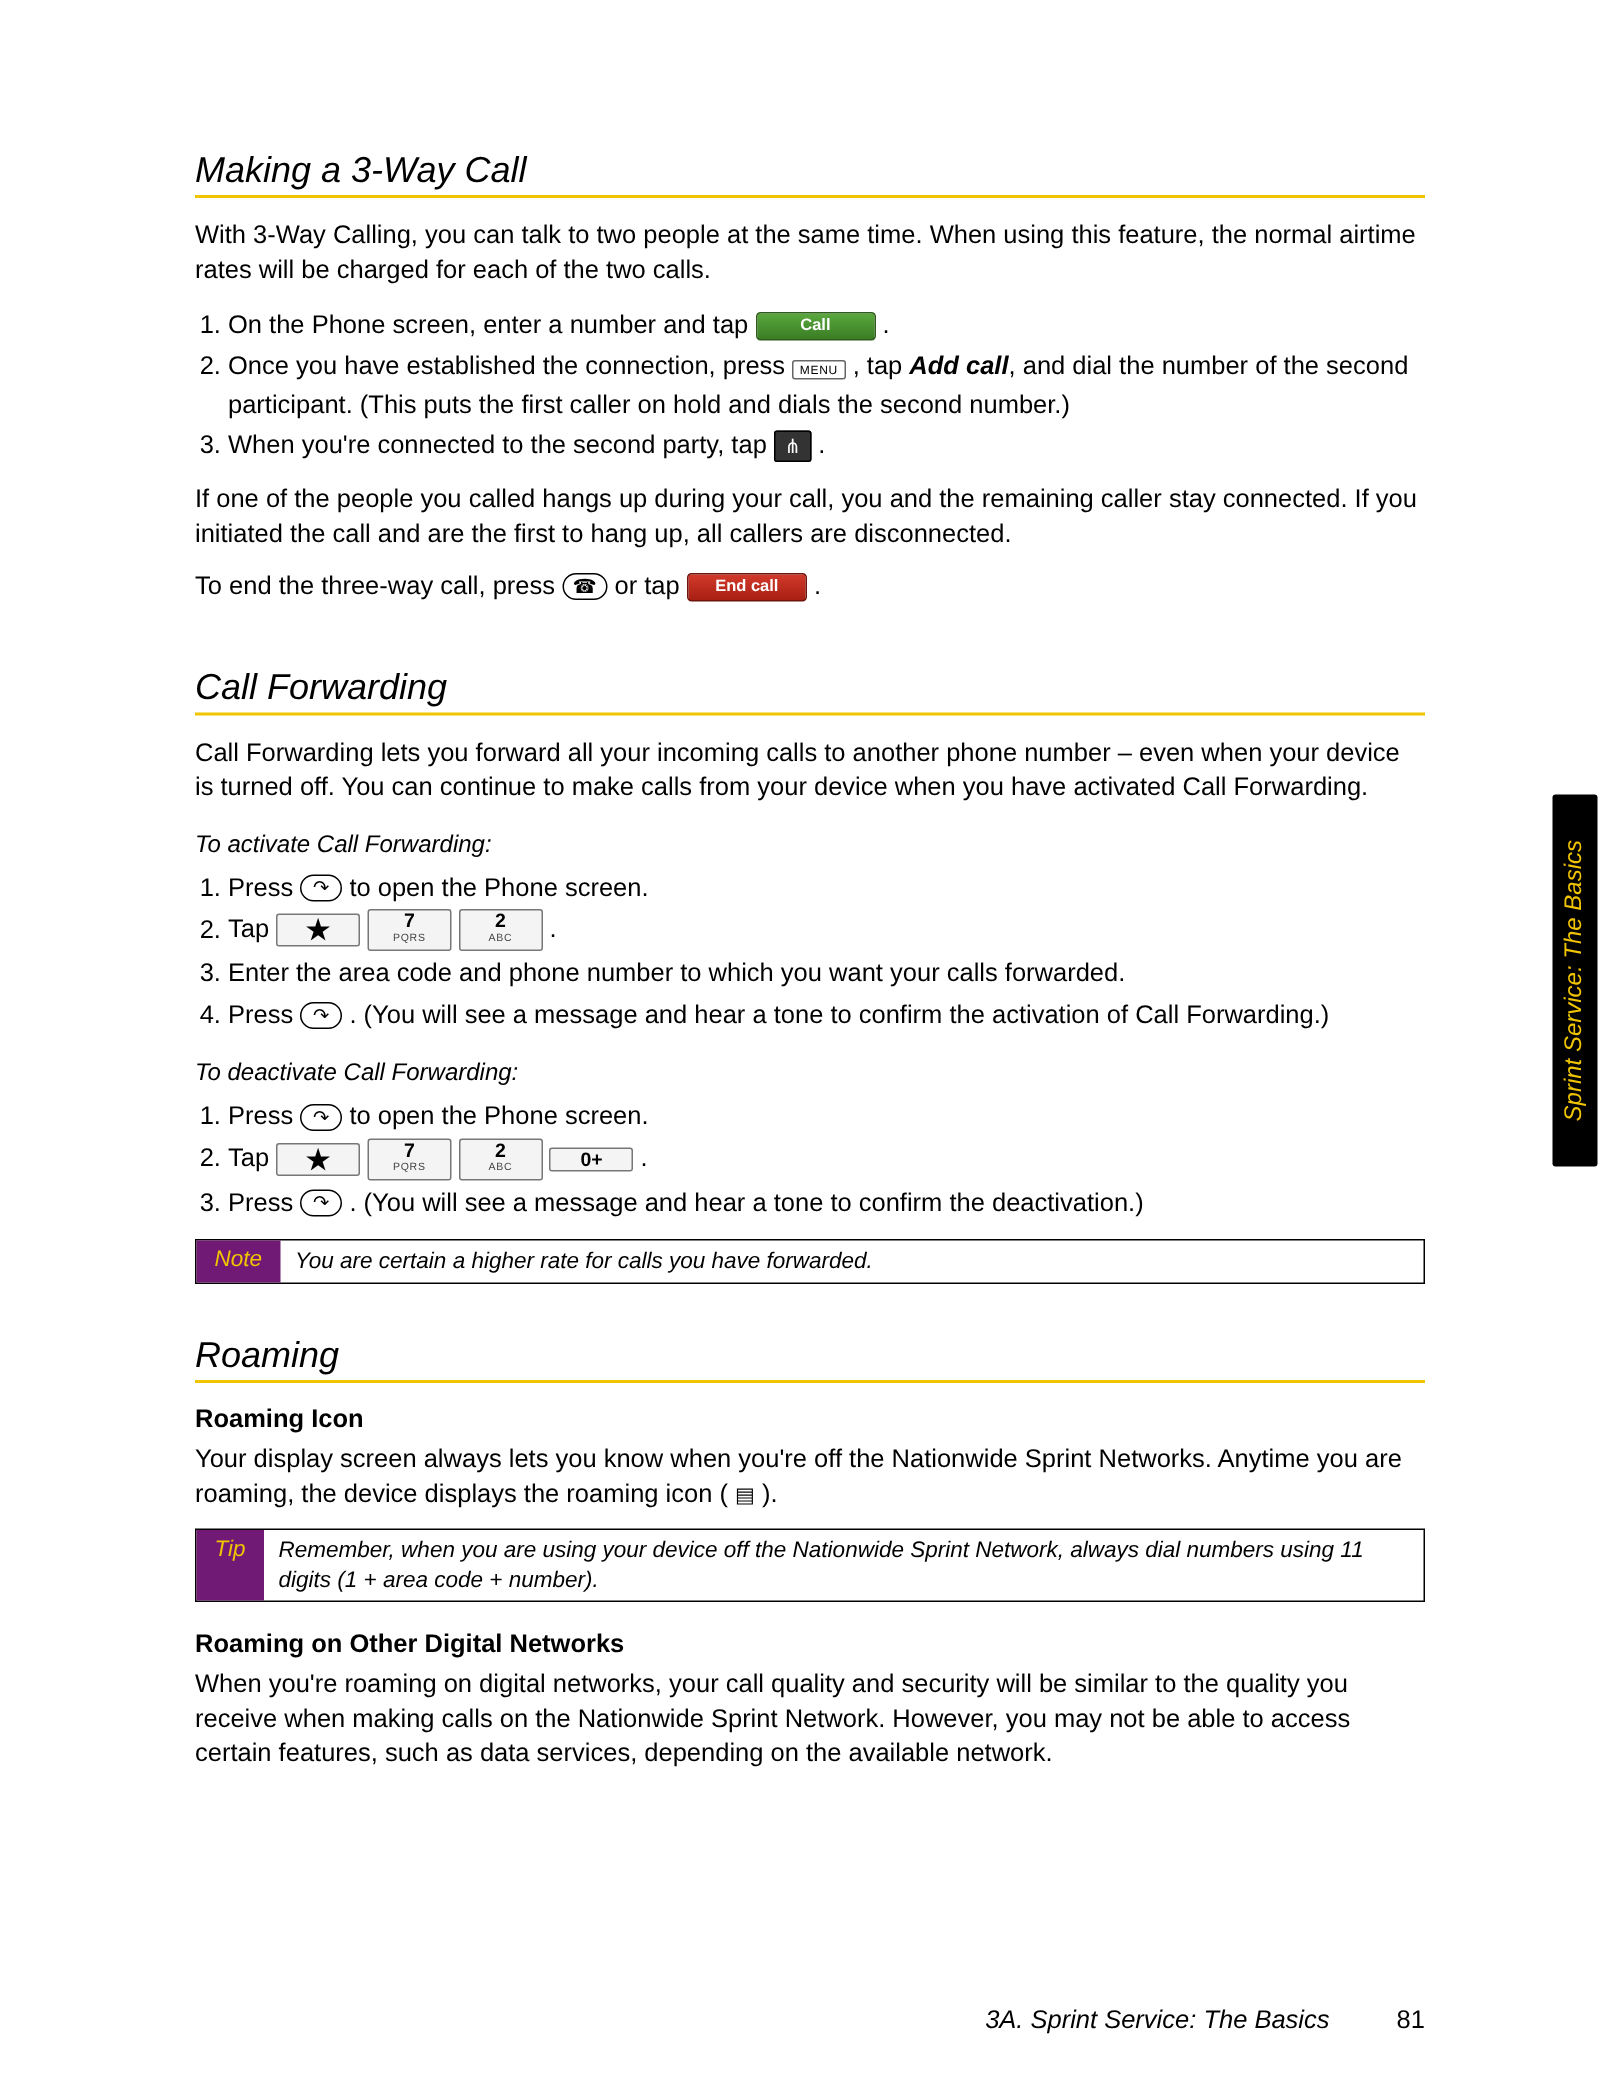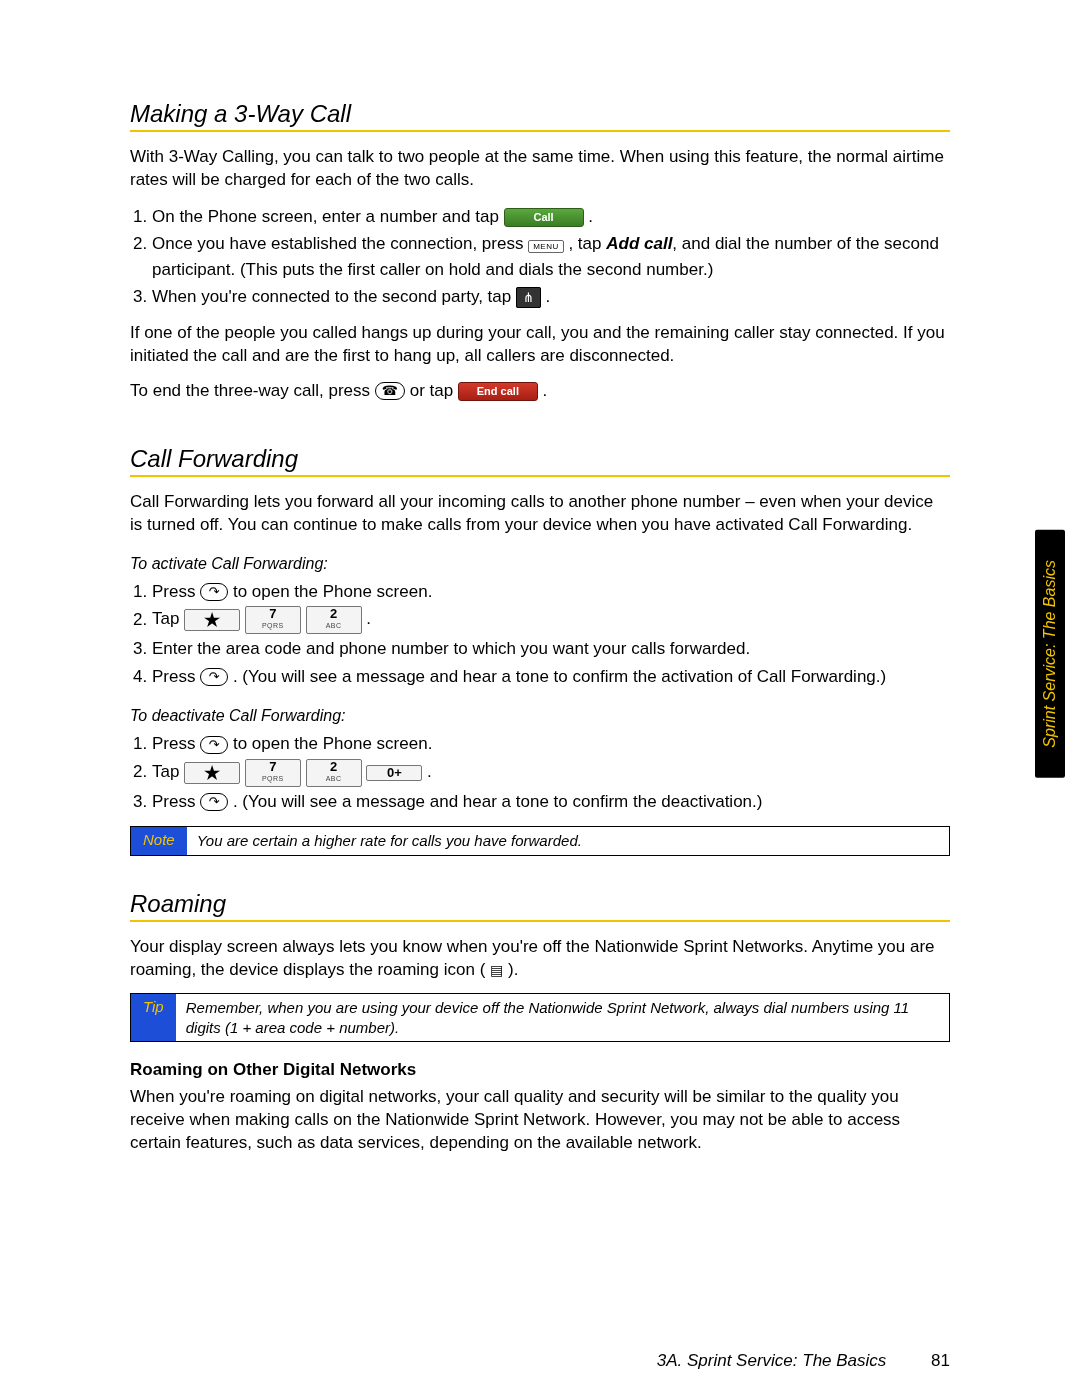--- a/index.html
+++ b/index.html
@@ -134,21 +134,21 @@
     font-size:14px;
   }
   .note-box, .tip-box {
     border:1px solid #000;
     display:flex;
     font-size:15px;
     font-style: italic;
     margin:6px 0 18px 0;
   }
   .note-box .label, .tip-box .label {
-    background:#1d4ed8;
+    background:#701a75;
     color:#f0c400;
     padding:4px 12px;
     font-style: italic;
     font-size:15px;
     white-space:nowrap;
   }
   .note-box .content, .tip-box .content {
     padding:4px 10px;
     flex:1;
     line-height:1.3;
@@ -163,21 +163,21 @@
     font-style:italic;
     font-size:16px;
     padding:30px 6px;
     writing-mode: vertical-rl;
     transform: rotate(180deg);
     text-align:center;
     border-radius:2px;
   }
   .footer {
     position:absolute;
-    bottom:26px;
+    bottom:40px;
     right:130px;
     font-style:italic;
     font-size:17px;
   }
   .footer .page-num {
     font-style:normal;
     margin-left:40px;
   }
   .bi { font-weight:bold; font-style:italic; }
   .section-gap { height: 30px; }
@@ -269,20 +269,21 @@
   <div class="note-box">
     <div class="label">Note</div>
     <div class="content">You are certain a higher rate for calls you have forwarded.</div>
   </div>
 
   <div style="height:16px"></div>
 
   <h2 class="section">Roaming</h2>
   <div class="yellow-rule"></div>
 
+  <div class="bold-sub">Roaming Icon</div>
   <p>
     <span>Your display screen always lets you know when you're off the Nationwide Sprint Networks. Anytime you are roaming, the device displays the roaming icon ( </span>
     <span class="inline-icon">▤</span>
     <span> ).</span>
   </p>
 
   <div class="tip-box">
     <div class="label">Tip</div>
     <div class="content">Remember, when you are using your device off the Nationwide Sprint Network, always dial numbers using 11 digits (1 + area code + number).</div>
   </div>

